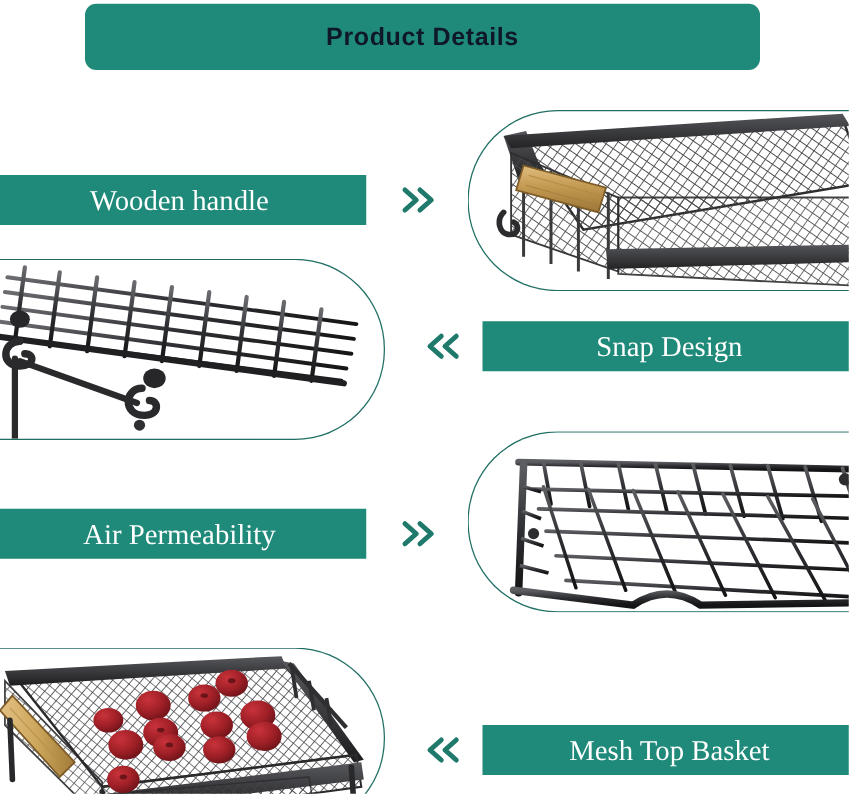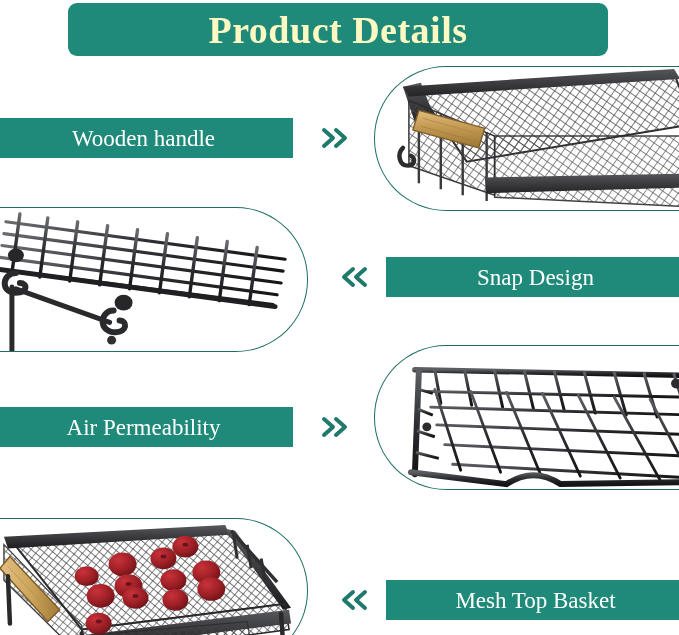--- a/index.html
+++ b/index.html
@@ -22,36 +22,36 @@
     top: 3px;
     width: 540px;
     height: 53px;
     background: #1f8a79;
     border-radius: 9px;
     display: flex;
     align-items: center;
     justify-content: center;
   }
   .header-title {
-    color: #fef9c3;
-    font-family: Liberation Serif, serif;
+    color: #0f172a;
+    font-family: Liberation Sans, sans-serif;
     font-weight: bold;
-    font-size: 38px;
+    font-size: 20px;
     letter-spacing: 0.5px;
     line-height: 1;
   }
 
   
   .row {
     position: absolute;
     left: 0;
     width: 679px;
     height: 145px;
   }
-  .row-1 { top: 66px; text-align: center; }
+  .row-1 { top: 88px; text-align: center; }
   .row-2 { top: 207px; }
   .row-3 { top: 345px; }
   .row-4 { top: 518px; }
 
   
   .label-band {
     position: absolute;
     height: 40px;
     background: #1f8a79;
     display: flex;

